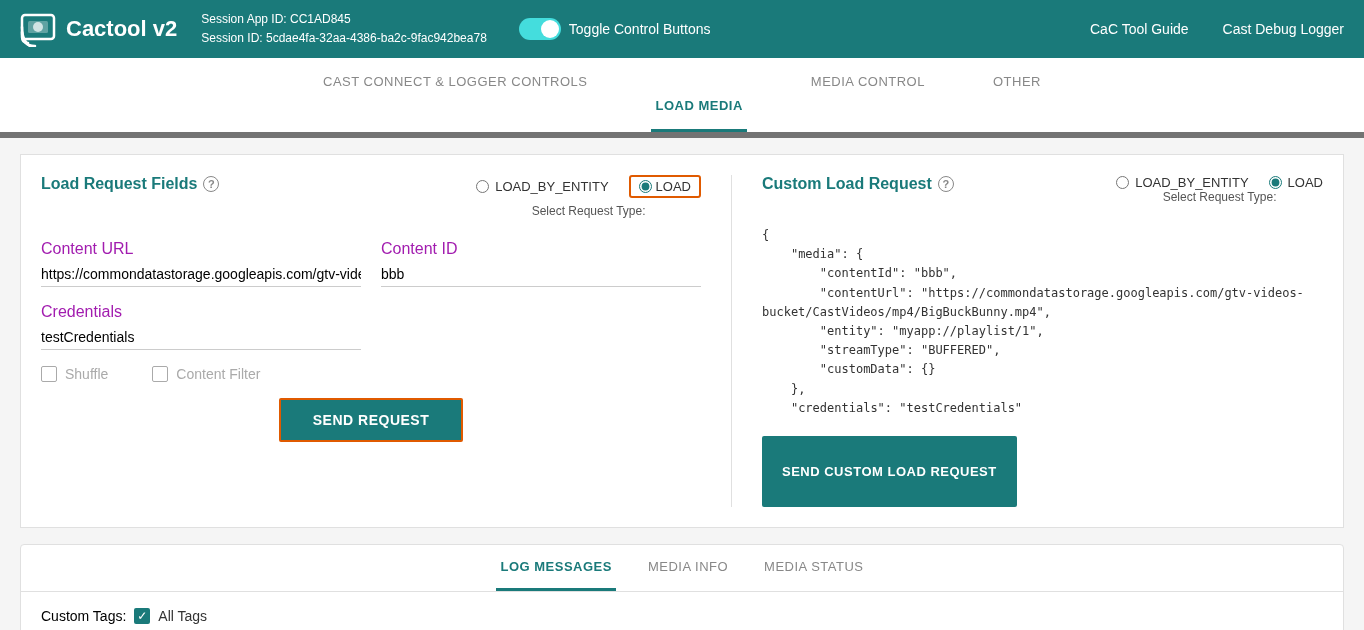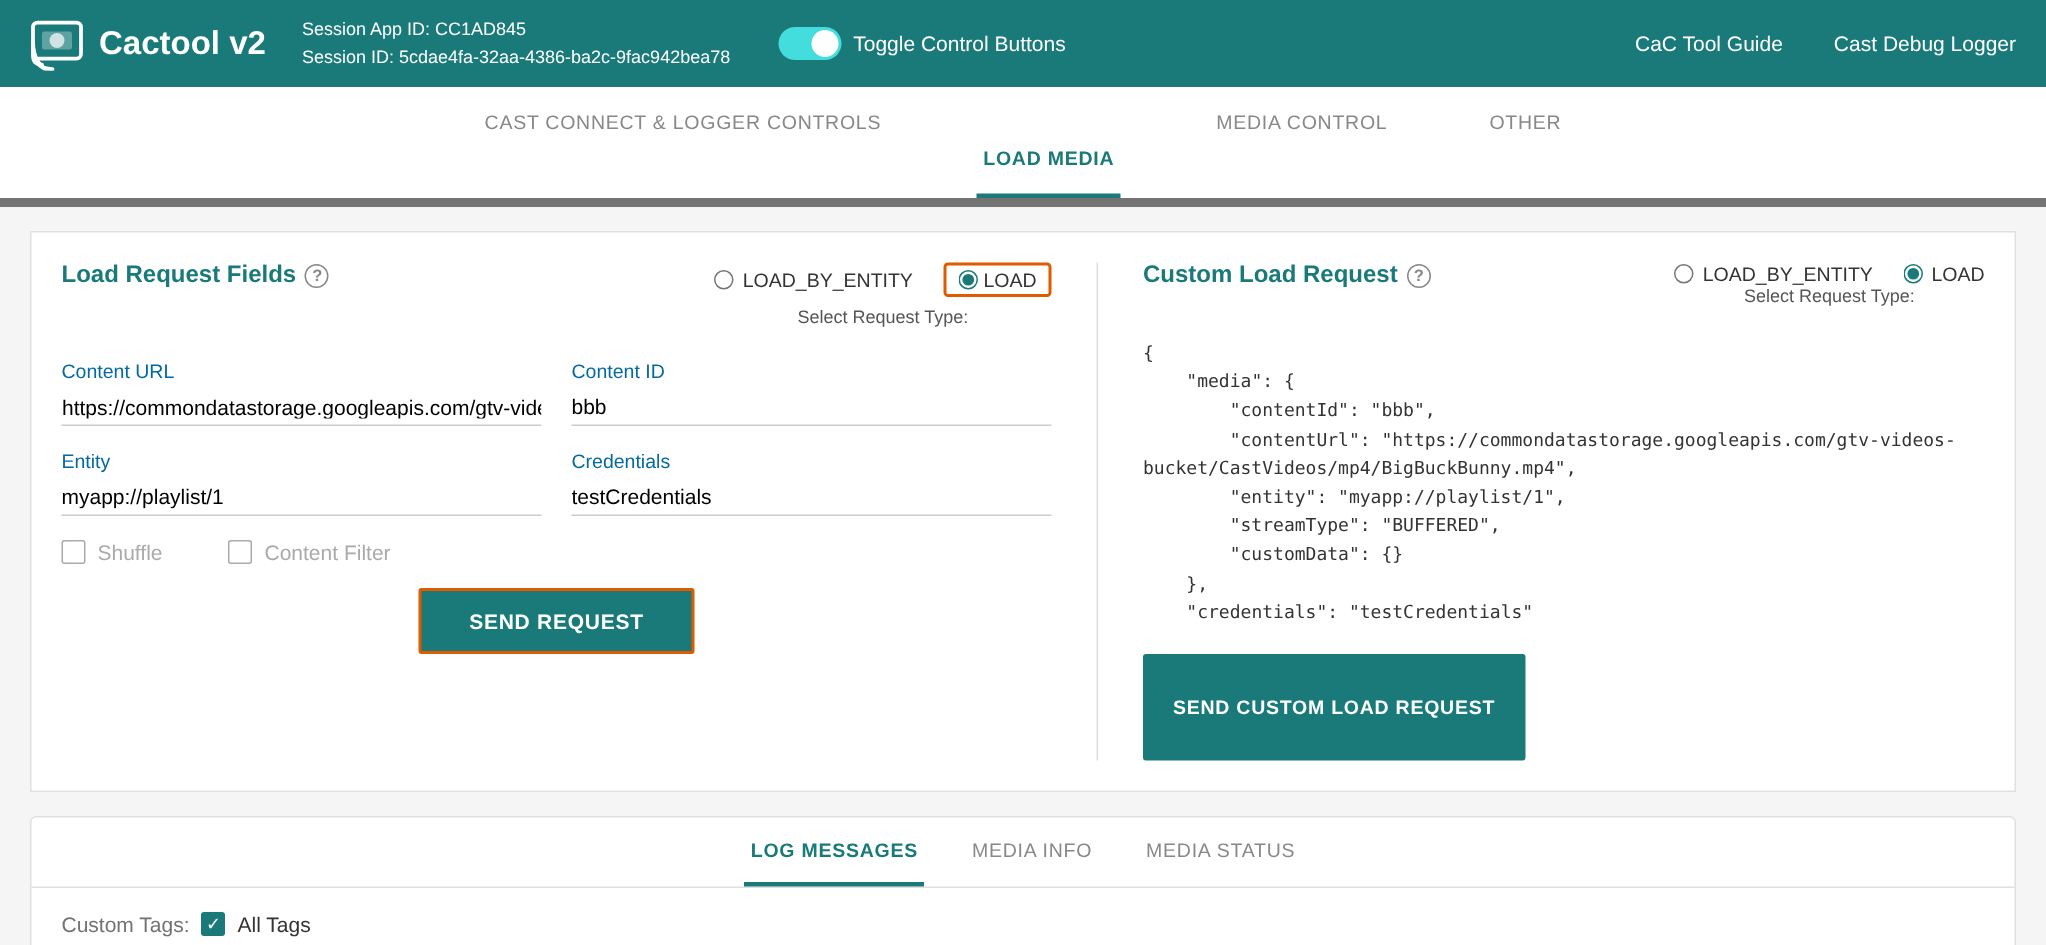--- a/index.html
+++ b/index.html
@@ -110,21 +110,21 @@
     }
 
     
     .fields-grid {
       display: grid;
       grid-template-columns: 1fr 1fr;
       gap: 16px 20px;
       margin-top: 10px;
     }
     .field-group { display: flex; flex-direction: column; }
-    .field-label { color: #0369a1; font-size: 13px; margin-bottom: 4px; }
+    .field-label { color: #a21caf; font-size: 16px; margin-bottom: 4px; }
     .field-input {
       border: none;
       border-bottom: 1px solid #ccc;
       padding: 4px 0;
       font-size: 14px;
       outline: none;
       width: 100%;
     }
 
     
@@ -206,21 +206,21 @@
       text-transform: uppercase;
       font-weight: 500;
     }
     .bottom-tab.active {
       color: #1a7a7a;
       border-bottom: 3px solid #1a7a7a;
       font-weight: 700;
     }
     .bottom-content { padding: 16px 20px; }
     .custom-tags-row { display: flex; align-items: center; gap: 8px; }
-    .custom-tags-label { font-size: 14px; color: #737373; }
+    .custom-tags-label { font-size: 14px; color: #000000; }
     .checkbox-checked {
       width: 16px; height: 16px; background: #1a7a7a; border-radius: 2px;
       display: inline-flex; align-items: center; justify-content: center;
     }
     .checkmark { color: white; font-size: 12px; }
     .all-tags-label { font-size: 14px; color: #333; }
 
     
     input[type="radio"] { accent-color: #1a7a7a; }
   </style>
@@ -289,24 +289,20 @@
       <div class="fields-grid">
         <div class="field-group">
           <label class="field-label">Content URL</label>
           <input class="field-input" type="text" value="https://commondatastorage.googleapis.com/gtv-videos" style="">
         </div>
         <div class="field-group">
           <label class="field-label">Content ID</label>
           <input class="field-input" type="text" value="bbb" style="">
         </div>
         <div class="field-group">
-          <label class="field-label">Entity</label>
-          <input class="field-input" type="text" value="myapp://playlist/1" style="">
-        </div>
-        <div class="field-group">
           <label class="field-label">Credentials</label>
           <input class="field-input" type="text" value="testCredentials" style="">
         </div>
       </div>
 
       <div class="checkbox-row">
         <label class="checkbox-label">
           <span class="checkbox-box"></span>
           <span>Shuffle</span>
         </label>

